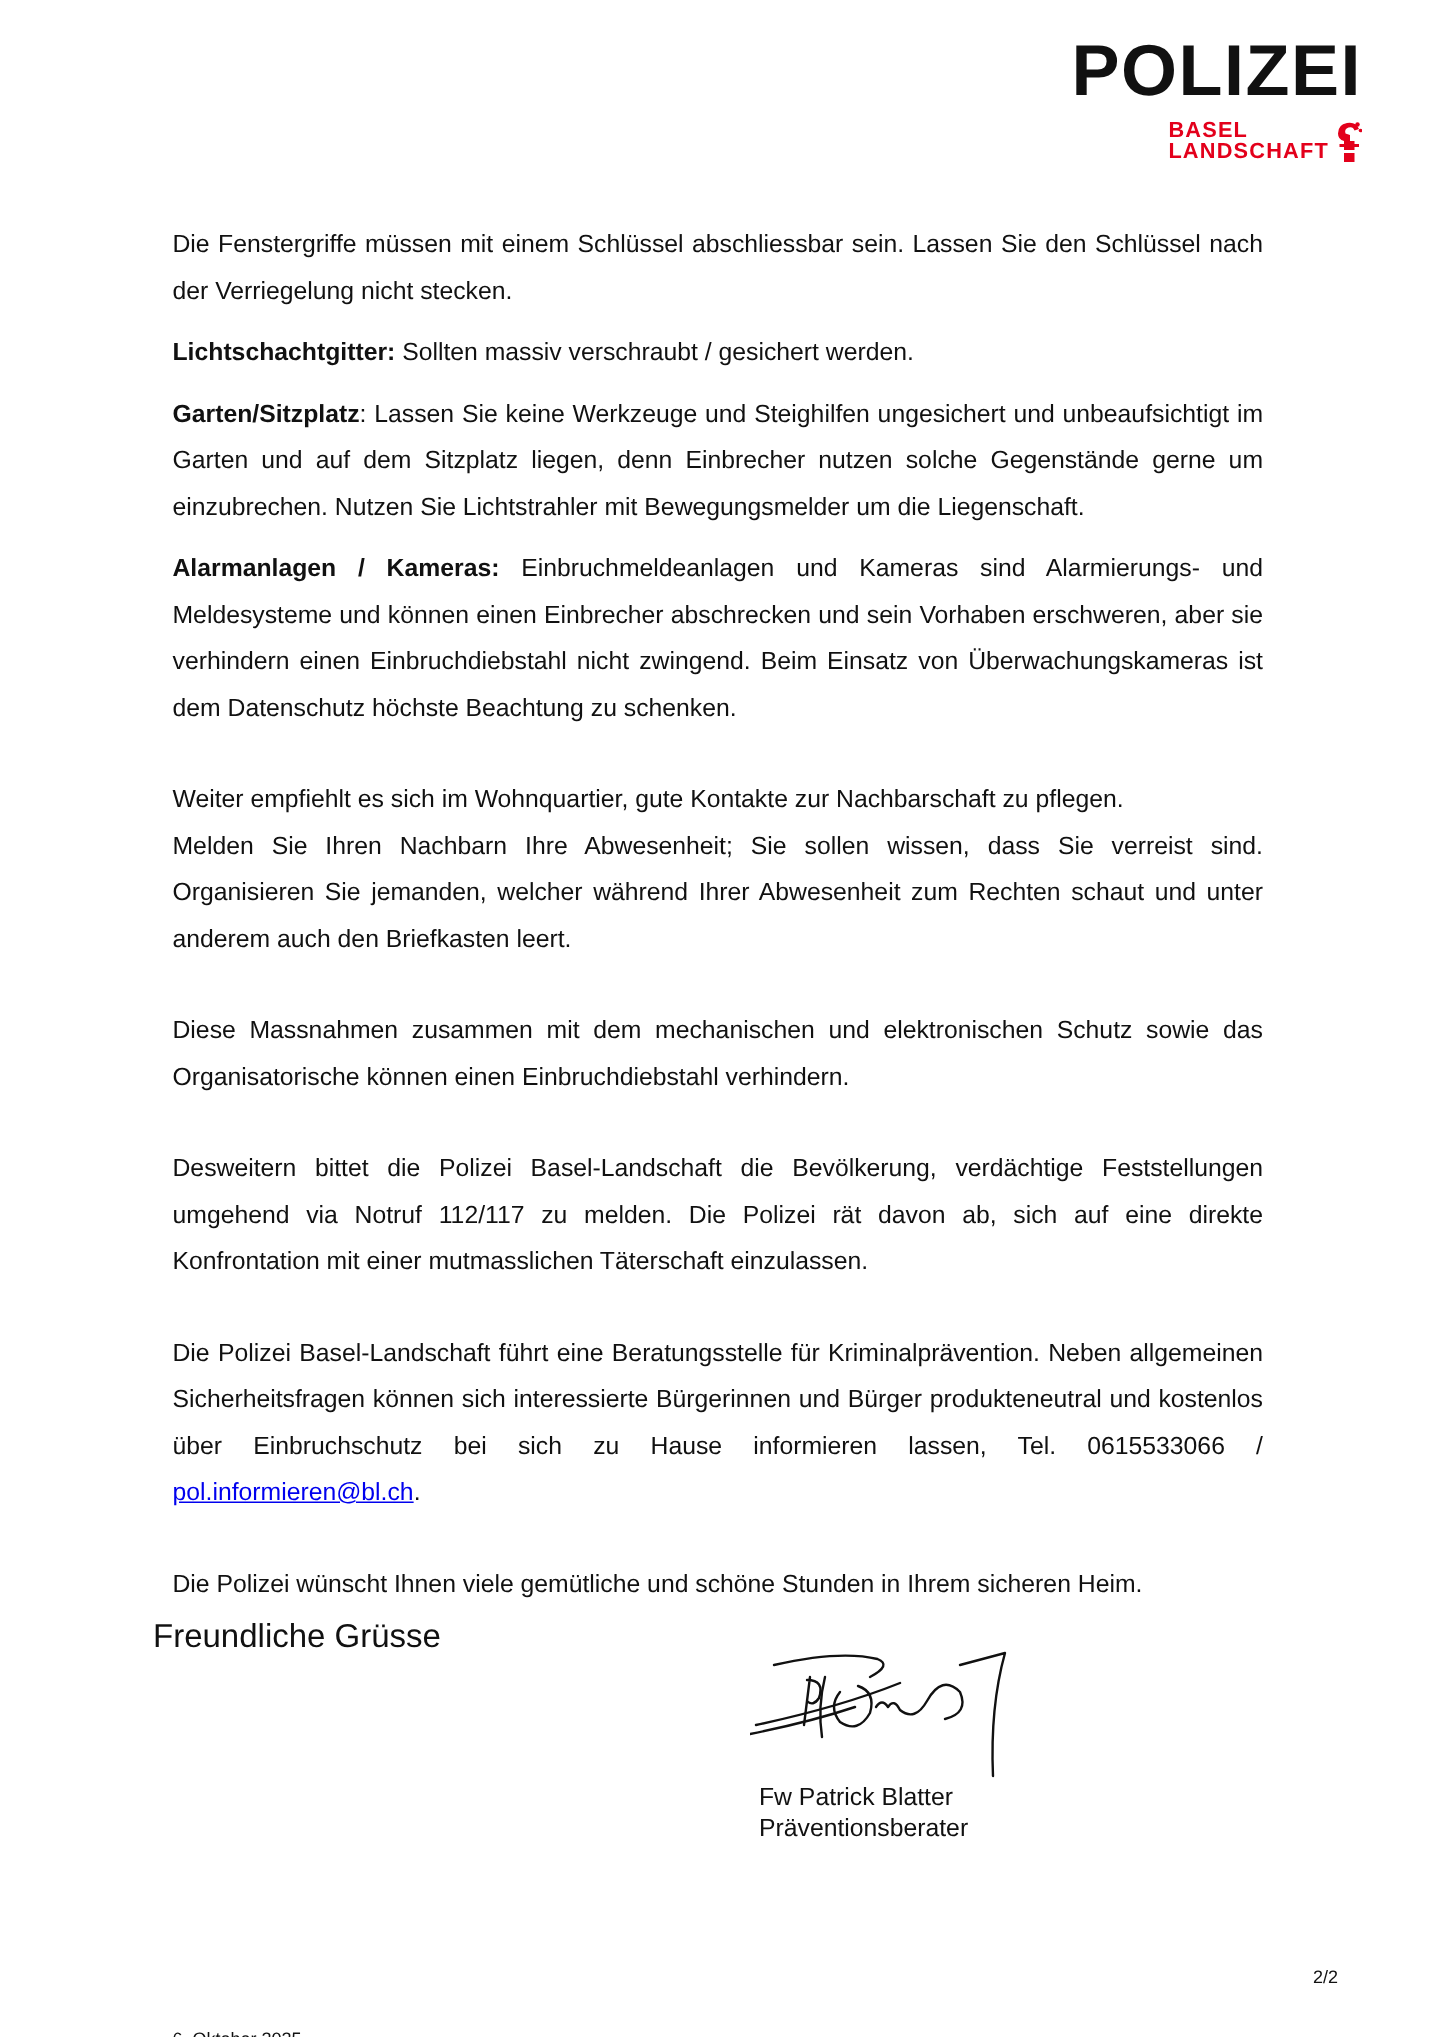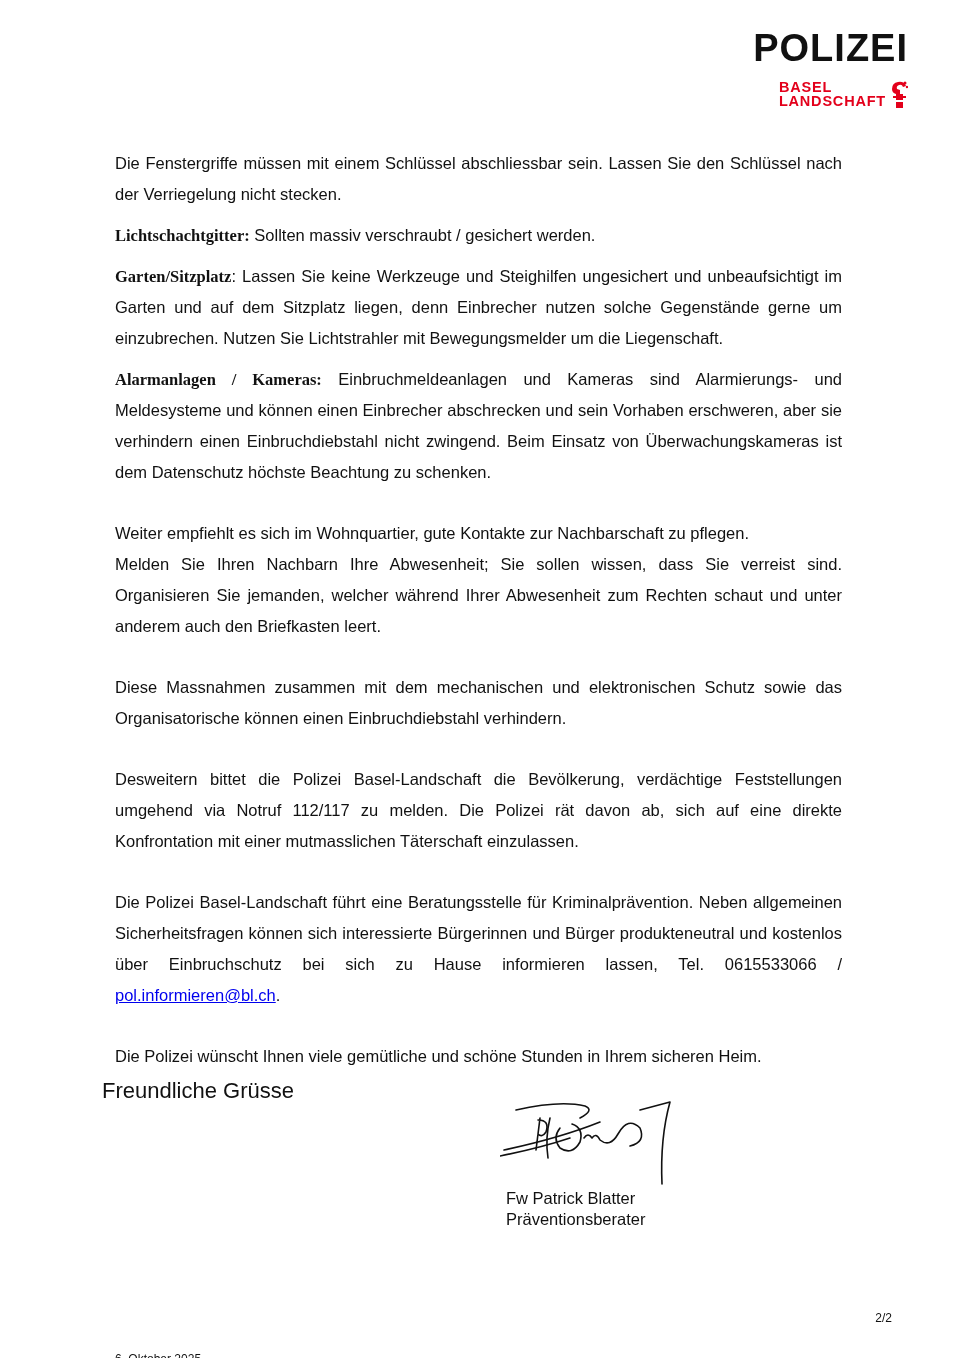--- a/index.html
+++ b/index.html
@@ -1,30 +1,30 @@
 <!DOCTYPE html>
 <html><head>
   <meta charset="utf-8">
   <style>
     html, body { margin: 0; padding: 0; background: #ffffff; }
     body { width: 960px; height: 1358px; position: relative; overflow: hidden;
            font-family: "Liberation Sans", sans-serif; color: #111; }
     .logo { position: absolute; right: 52px; top: 28px; text-align: right; }
-    .logo-main { font-family: "Liberation Sans", sans-serif; font-weight: 700; font-size: 38px;
+    .logo-main { font-family: "Liberation Sans", sans-serif; font-weight: 700; font-size: 48px;
                  letter-spacing: 1px; color: #111; line-height: 40px; display: block; }
     .logo-sub { position: absolute; right: 22px; top: 52px; text-align: left;
                 color: #e3001b; font-weight: 700; font-size: 14.5px; line-height: 14px; letter-spacing: 0.8px; }
     .logo-sub span { display: block; }
     .crest { position: absolute; right: 0; top: 52px; width: 18px; height: 28px; }
 
     .content { position: absolute; left: 115px; top: 148px; width: 731px;
                font-size: 16.5px; line-height: 31px; }
     .para { margin: 0 4px 10px 0; text-align: justify; }
     .para.gap { margin-top: 30px; }
-    .lbl { font-weight: 700; font-family: Liberation Serif, serif; }
+    .lbl { font-weight: 700; }
     a.mail { color: #0000ee; text-decoration: underline; }
 
     .greeting { position: absolute; left: 102px; top: 1078px; font-size: 22px; }
     .signature { position: absolute; left: 500px; top: 1098px; width: 180px; height: 90px; }
     .signer { position: absolute; left: 506px; top: 1188px; font-size: 16.5px; line-height: 21px; }
 
     .footer-date { position: absolute; left: 115px; top: 1352px; font-size: 12px; }
     .footer-page { position: absolute; right: 68px; top: 1311px; font-size: 12px; }
   </style>
 </head>

